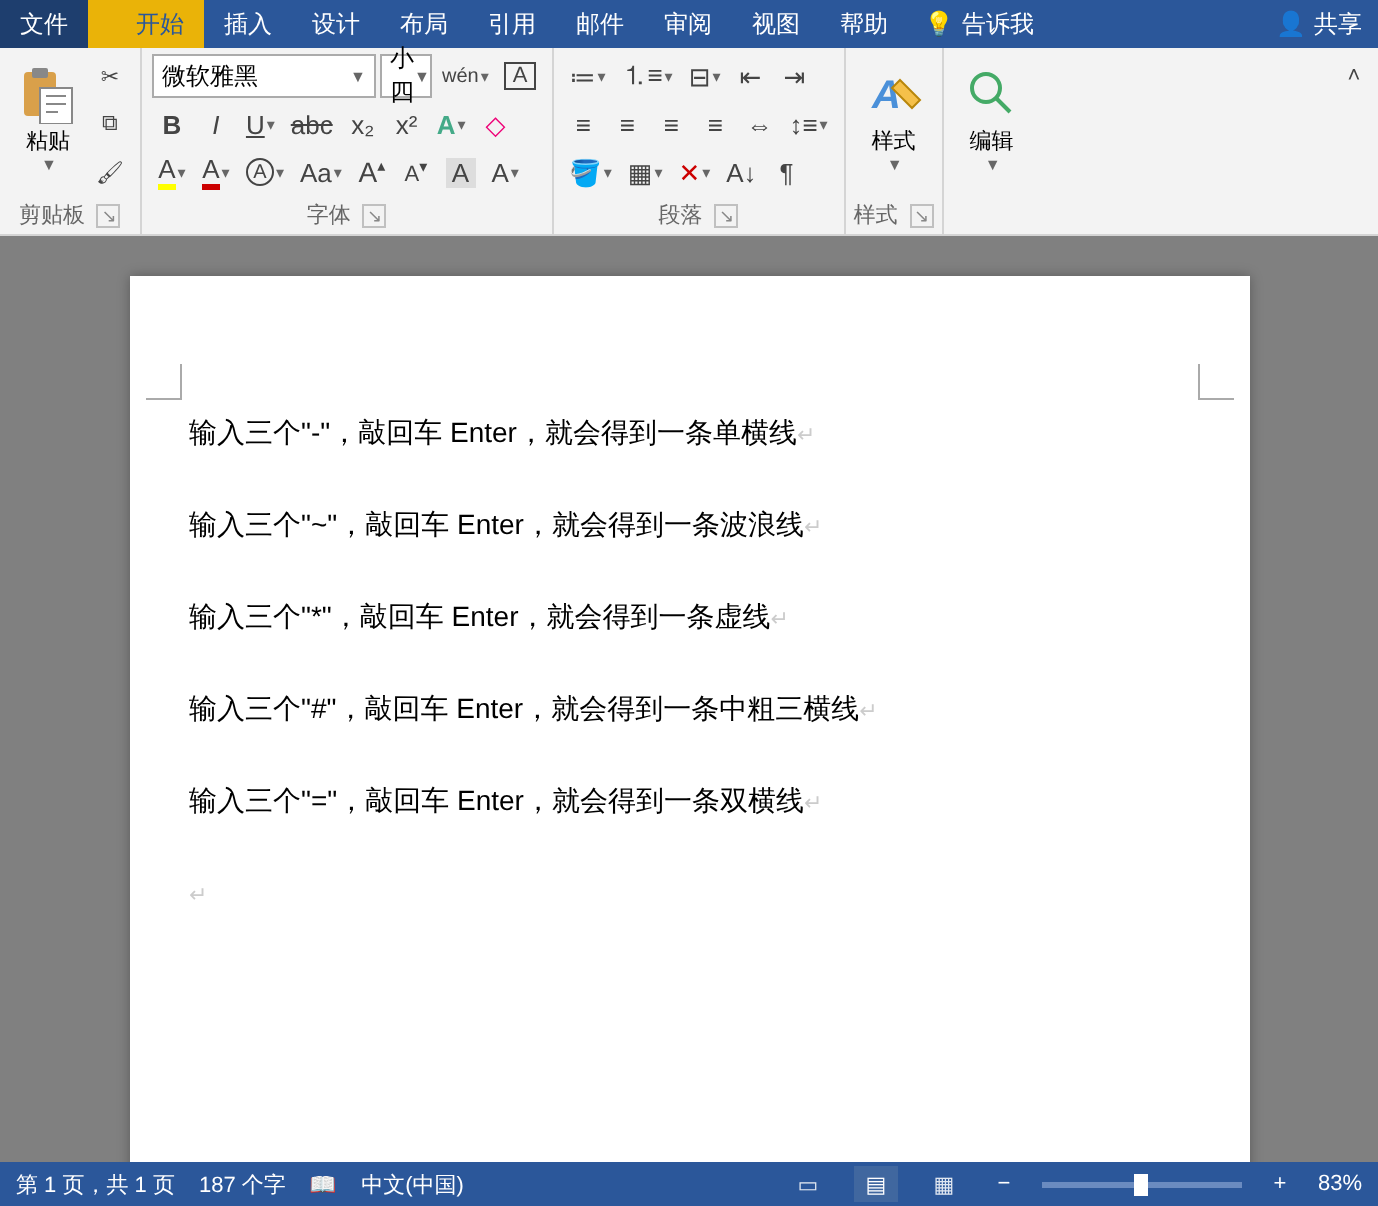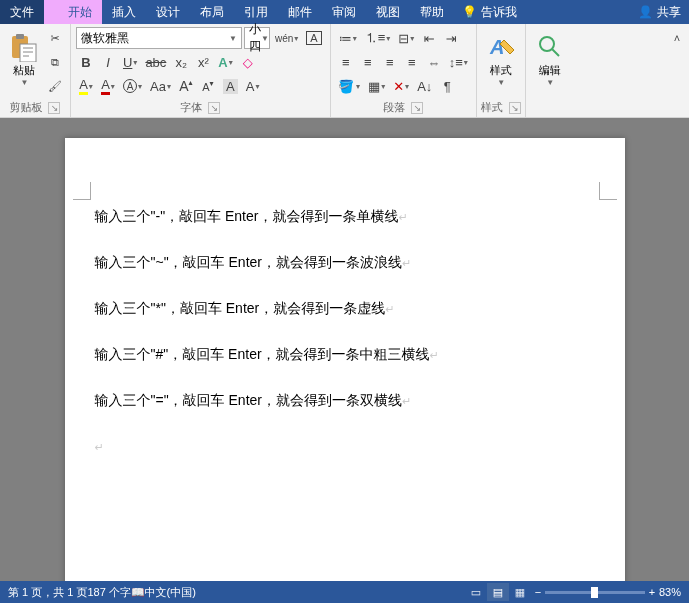--- a/index.html
+++ b/index.html
@@ -1,19 +1,19 @@
 <!DOCTYPE html>
 <html><head>
 <meta charset="utf-8">
 <style>
 * { margin: 0; padding: 0; box-sizing: border-box; font-family: "Microsoft YaHei", sans-serif; }
 body { background: #e6e6e6; width: 689px; height: 603px; overflow: hidden; display: flex; flex-direction: column; }
 .menubar { background: #2b579a; color: #fff; display: flex; height: 24px; font-size: 12px; align-items: center; }
 .menubar .tab { padding: 0 10px; height: 100%; display: flex; align-items: center; cursor: pointer; }
-.menubar .tab.active { background: #f0abfc; color: #2b579a; padding-left: 24px; }
+.menubar .tab.active { background: #eab308; color: #2b579a; padding-left: 24px; }
 .menubar .spacer { flex: 1; }
 .menubar .tell { display: flex; align-items: center; gap: 4px; padding: 0 8px; }
 .ribbon { background: #f3f3f3; border-bottom: 1px solid #d4d4d4; display: flex; height: 94px; }
 .group { border-right: 1px solid #d4d4d4; display: flex; flex-direction: column; padding: 2px 4px 0 4px; }
 .group-body { flex: 1; display: flex; }
 .group-label { font-size: 11px; color: #666; text-align: center; padding: 1px 0 2px 0; display: flex; justify-content: center; align-items: center; gap: 2px; }
 .dlauncher { font-size: 9px; color: #888; border: 1px solid #c0c0c0; width: 12px; height: 12px; display: inline-flex; align-items: center; justify-content: center; margin-left: 4px; }
 .col { display: flex; flex-direction: column; gap: 2px; padding: 1px; }
 .row { display: flex; gap: 2px; align-items: center; }
 .btn { min-width: 20px; height: 22px; display: inline-flex; align-items: center; justify-content: center; font-size: 13px; color: #444; cursor: pointer; padding: 0 3px; }
@@ -24,21 +24,21 @@
 .bigbtn { display: flex; flex-direction: column; align-items: center; justify-content: center; width: 40px; height: 66px; cursor: pointer; font-size: 11px; }
 .bigbtn .ico { width: 32px; height: 32px; display: flex; align-items: center; justify-content: center; }
 svg { display: block; }
 .doc-area { flex: 1; background: #808080; overflow: auto; padding: 20px 50px 0 50px; }
 .page { background: #fff; width: 560px; min-height: 520px; margin: 0 auto; padding: 70px 30px 30px 30px; position: relative; box-shadow: 0 0 6px rgba(0,0,0,0.3); }
 .crop-mark { position: absolute; width: 18px; height: 18px; border-color: #aaa; }
 .crop-tl { top: 44px; left: 8px; border-bottom: 1px solid #aaa; border-right: 1px solid #aaa; }
 .crop-tr { top: 44px; right: 8px; border-bottom: 1px solid #aaa; border-left: 1px solid #aaa; }
 .para { font-size: 14px; color: #000; margin-bottom: 28px; }
 .para .pmark { color: #ccc; font-size: 11px; }
-.statusbar { background: #2b579a; color: #fff; height: 22px; display: flex; align-items: center; font-size: 11px; padding: 0 8px; }
+.statusbar { background: #2b579a; color: #fff; height: 22px; display: flex; align-items: center; font-size: 11px; padding: 0 8px; gap: 12px; }
 .statusbar .spacer { flex: 1; }
 .viewbtn { width: 22px; height: 18px; display: flex; align-items: center; justify-content: center; cursor: pointer; opacity: 0.85; }
 .viewbtn.active { background: #40679f; opacity: 1; }
 .slider { width: 100px; height: 3px; background: #6a8bc0; position: relative; }
 .slider .thumb { position: absolute; width: 7px; height: 11px; background: #fff; top: -4px; left: 46px; }
 .zbtn { width: 14px; text-align: center; cursor: pointer; }
 </style>
 </head>
 <body>
 
@@ -94,21 +94,21 @@
     </div>
     <div class="group-label">
         <span>剪贴板</span>
         <span class="dlauncher">↘</span>
       </div>
   </div>
 
   <div class="group">
     <div class="group-body col">
       <div class="row">
-        <div class="combo" style="width:166px">
+        <div class="combo" style="width:112px">
             <span>微软雅黑</span>
             <span class="dd">▼</span>
           </div>
         <div class="combo" style="width:26px">
             <span>小四</span>
             <span class="dd">▼</span>
           </div>
         <div class="btn">
             <span style="font-size:10px">wén</span>
             <span class="dd">▾</span>

